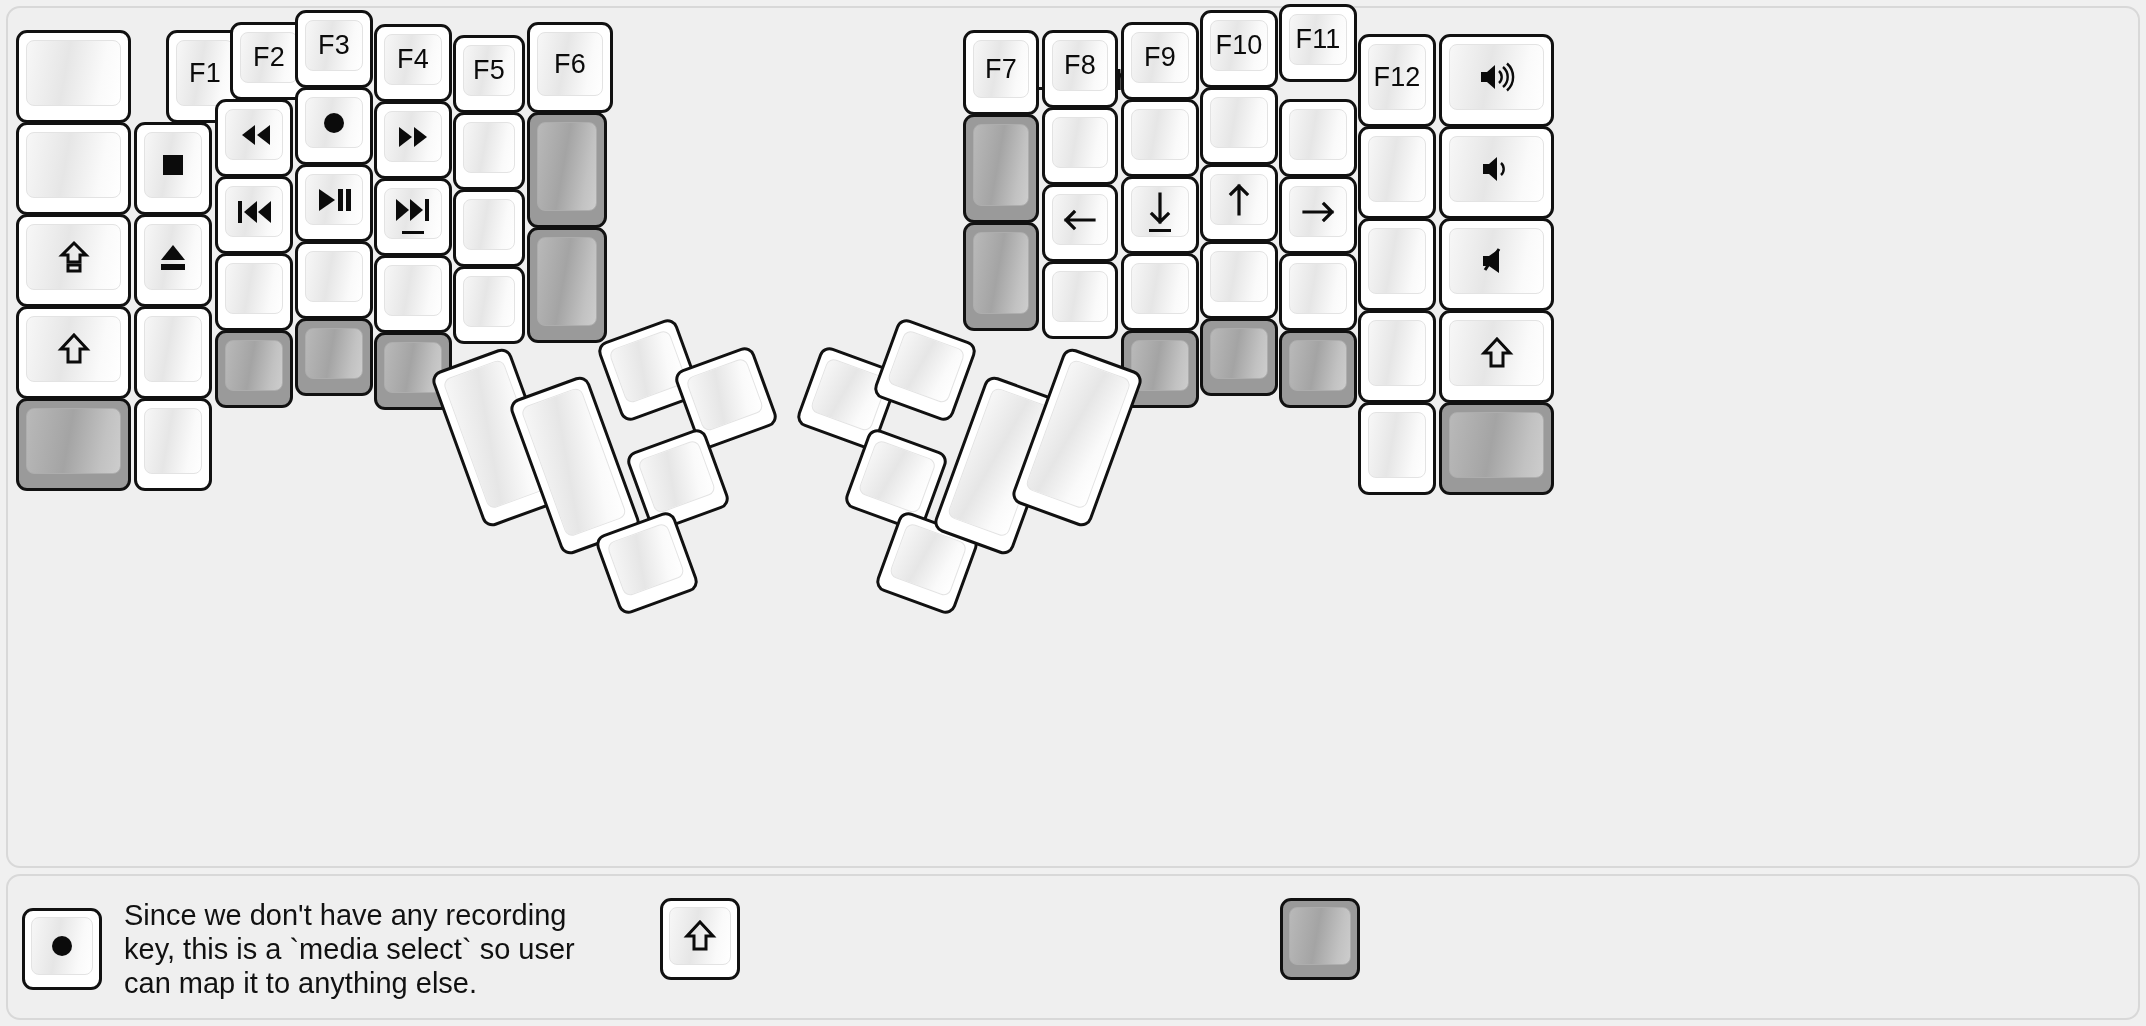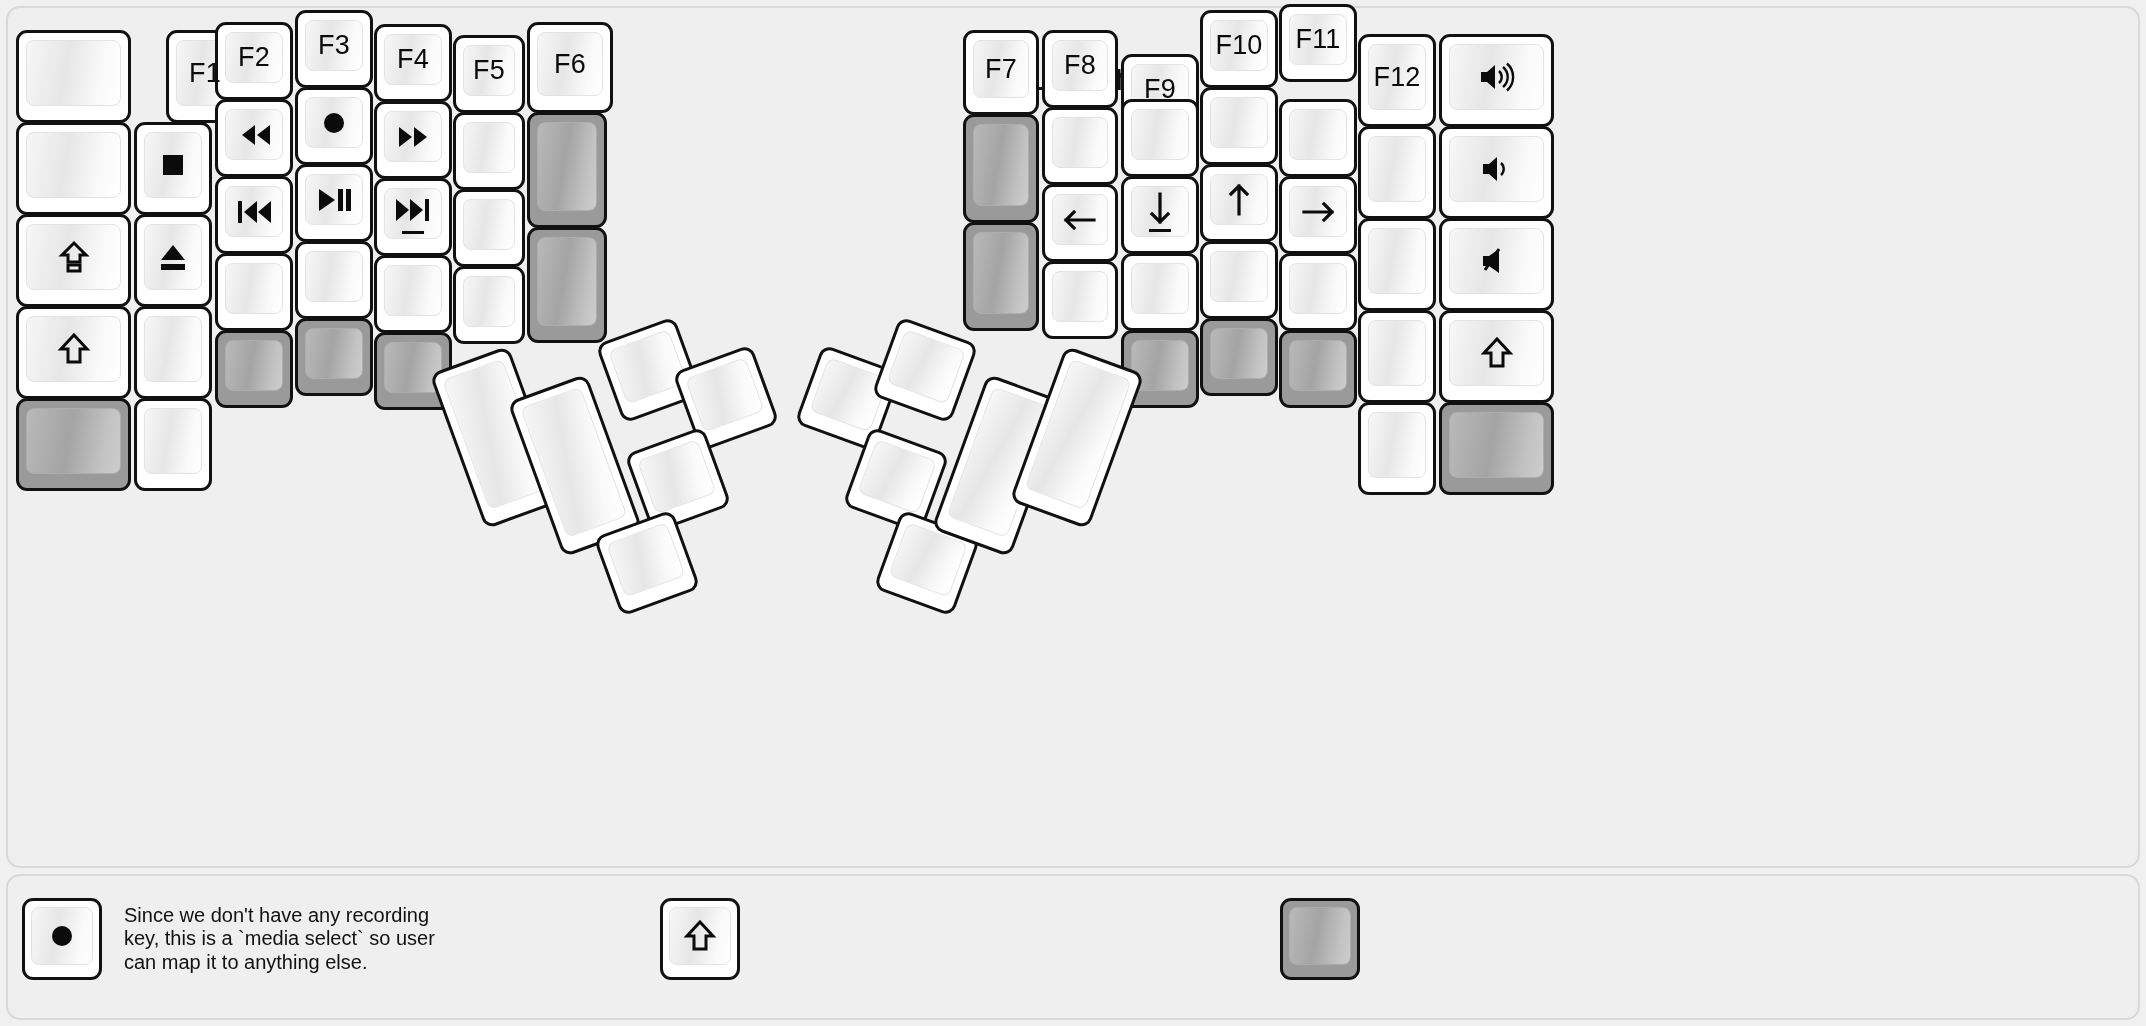--- a/index.html
+++ b/index.html
@@ -95,21 +95,21 @@
   }
   .legend-key.trans{background:#9a9a9a;}
   .legend-key.trans .cap{
     background:linear-gradient(100deg,#b9b9b9 0%,#a4a4a4 45%,#c2c2c2 80%,#cdcdcd 100%);
     border-color:#adadad;
   }
   .legend-key .lbl{position:relative;z-index:2;font-size:30px;margin-bottom:6px;color:#0b0b0b;}
   .legend-text{
     margin-left:22px;
     color:#111;
-    font-size:20px;
+    font-size:29px;
     line-height:1.18;
     white-space:pre-line;
   }
 
   svg{display:block;}
 </style>
 </head>
 <body>
 
 <div id="stage">
@@ -166,21 +166,21 @@
             <rect x="8" y="24" width="24" height="6"></rect>
           </svg>
         </span>
       </div>
       <div class="key" style="left: 134px; top: 306px; width: 78px; height: 93px;">
         <div class="cap"></div>
       </div>
       <div class="key" style="left: 134px; top: 398px; width: 78px; height: 93px;">
         <div class="cap"></div>
       </div>
-      <div class="key" style="left: 215px; top: 22px; width: 78px; height: 78px;">
+      <div class="key" style="left: 230px; top: 22px; width: 78px; height: 78px;">
         <div class="cap"></div>
         <span class="lbl">F2</span>
       </div>
       <div class="key" style="left: 215px; top: 99px; width: 78px; height: 78px;">
         <div class="cap"></div>
         <span class="lbl glyph">
           <svg width="40" height="34" viewBox="0 0 40 34" fill="#0b0b0b">
             <path d="M21 7 L21 27 L8 17 Z"></path>
             <path d="M36 7 L36 27 L23 17 Z"></path>
           </svg>
@@ -322,21 +322,21 @@
         <div class="cap"></div>
         <span class="lbl glyph">
           <svg width="40" height="34" viewBox="0 0 40 34" fill="#0b0b0b">
             <path d="M34 17 L6 17 M14 9 L6 17 L14 25" fill="none" stroke="#0b0b0b" stroke-width="3.2" stroke-linecap="square"></path>
           </svg>
         </span>
       </div>
       <div class="key" style="left: 1042px; top: 261px; width: 76px; height: 78px;">
         <div class="cap"></div>
       </div>
-      <div class="key" style="left: 1121px; top: 22px; width: 78px; height: 78px; margin-top: 32px;">
+      <div class="key" style="left: 1121px; top: 22px; width: 78px; height: 78px;">
         <div class="cap"></div>
         <span class="lbl">F9</span>
       </div>
       <div class="key" style="left: 1121px; top: 99px; width: 78px; height: 78px;">
         <div class="cap"></div>
       </div>
       <div class="key" style="left: 1121px; top: 176px; width: 78px; height: 78px;">
         <div class="cap"></div>
         <span class="lbl glyph">
           <svg width="40" height="34" viewBox="0 0 40 34" fill="#0b0b0b">

